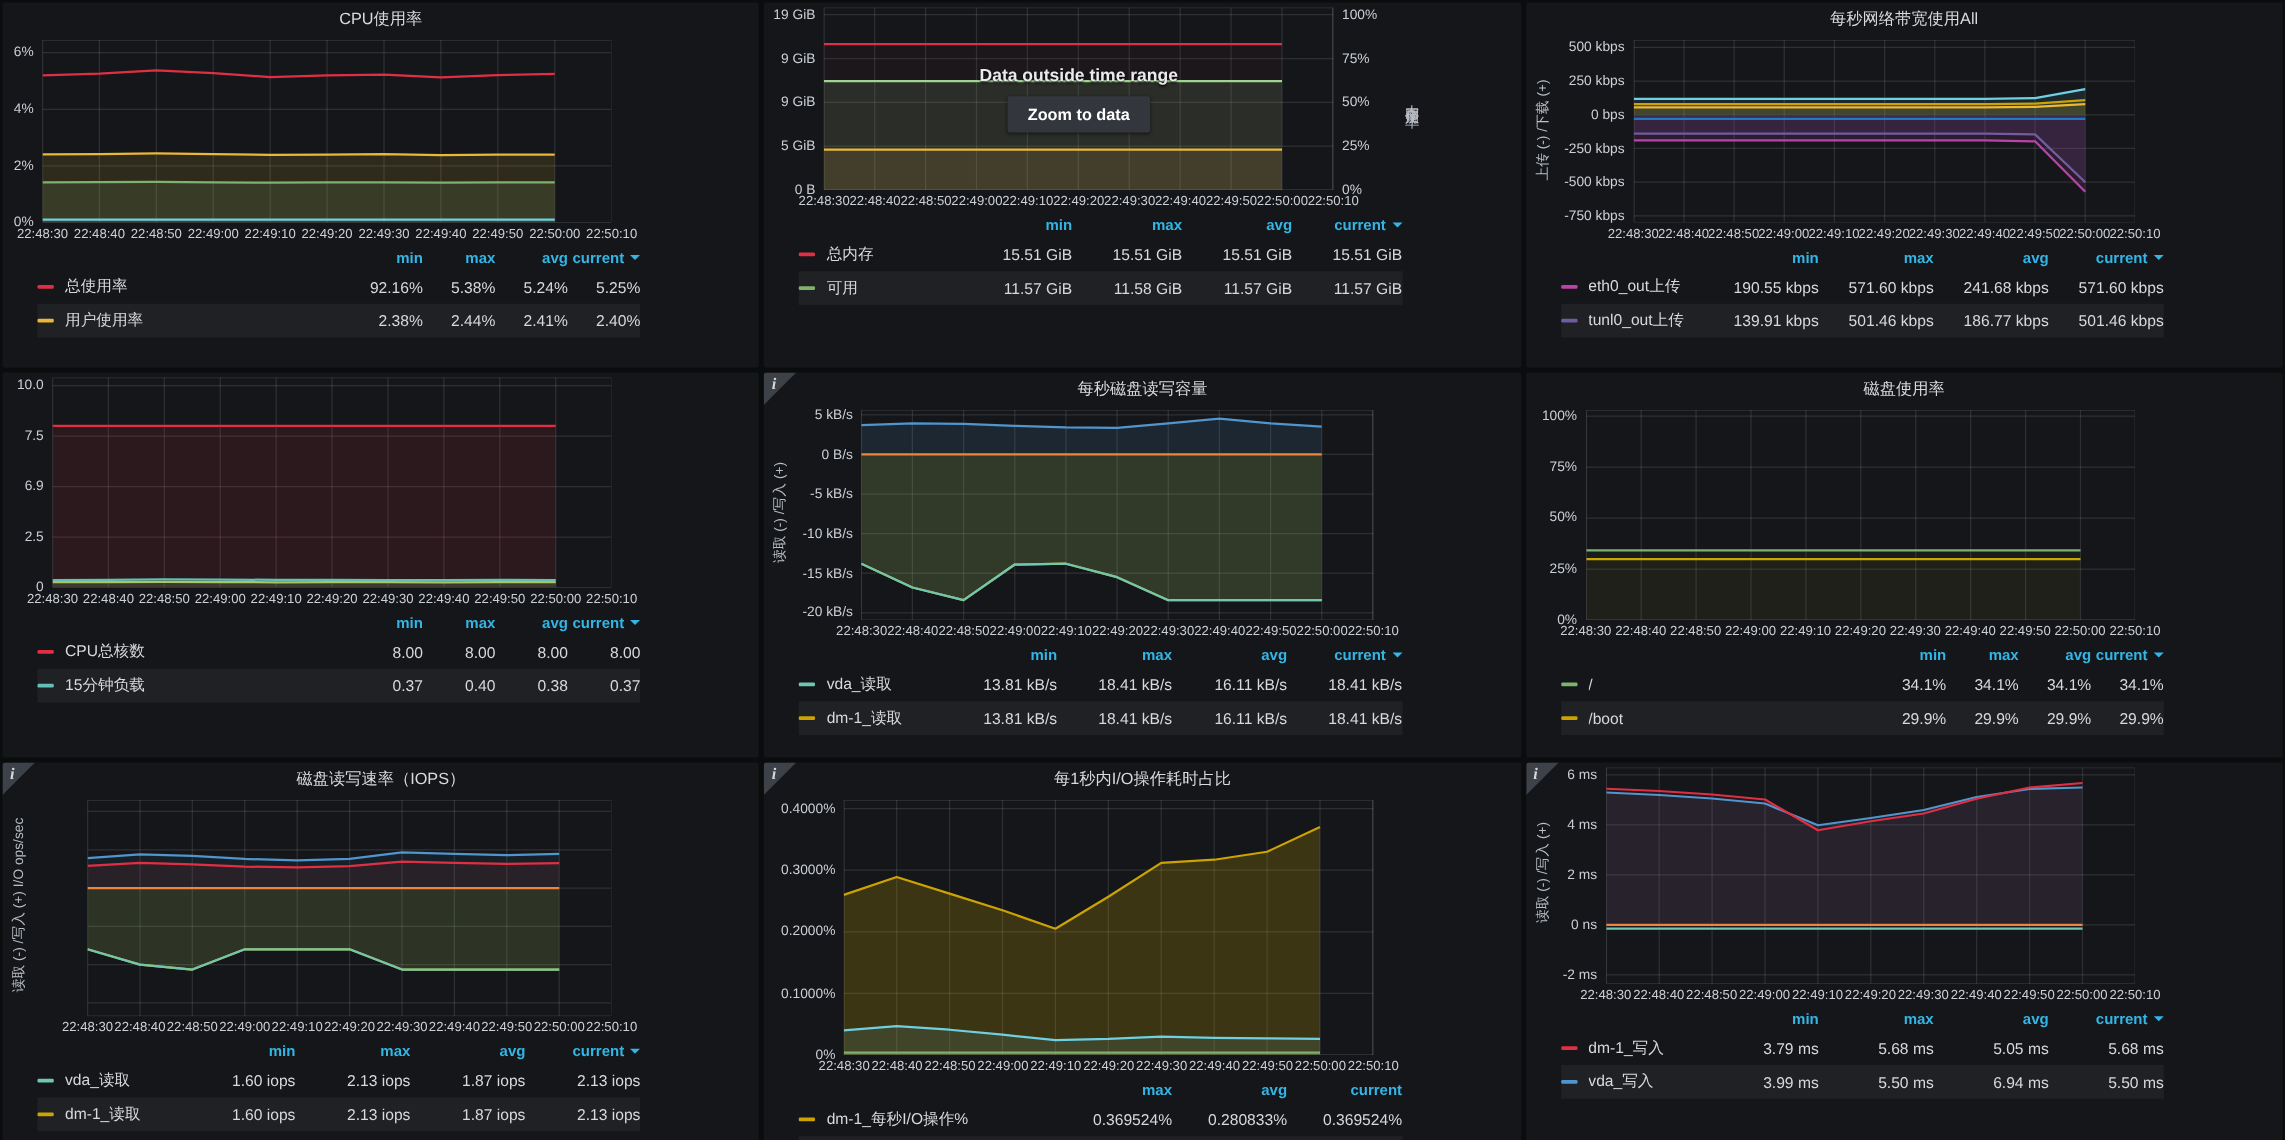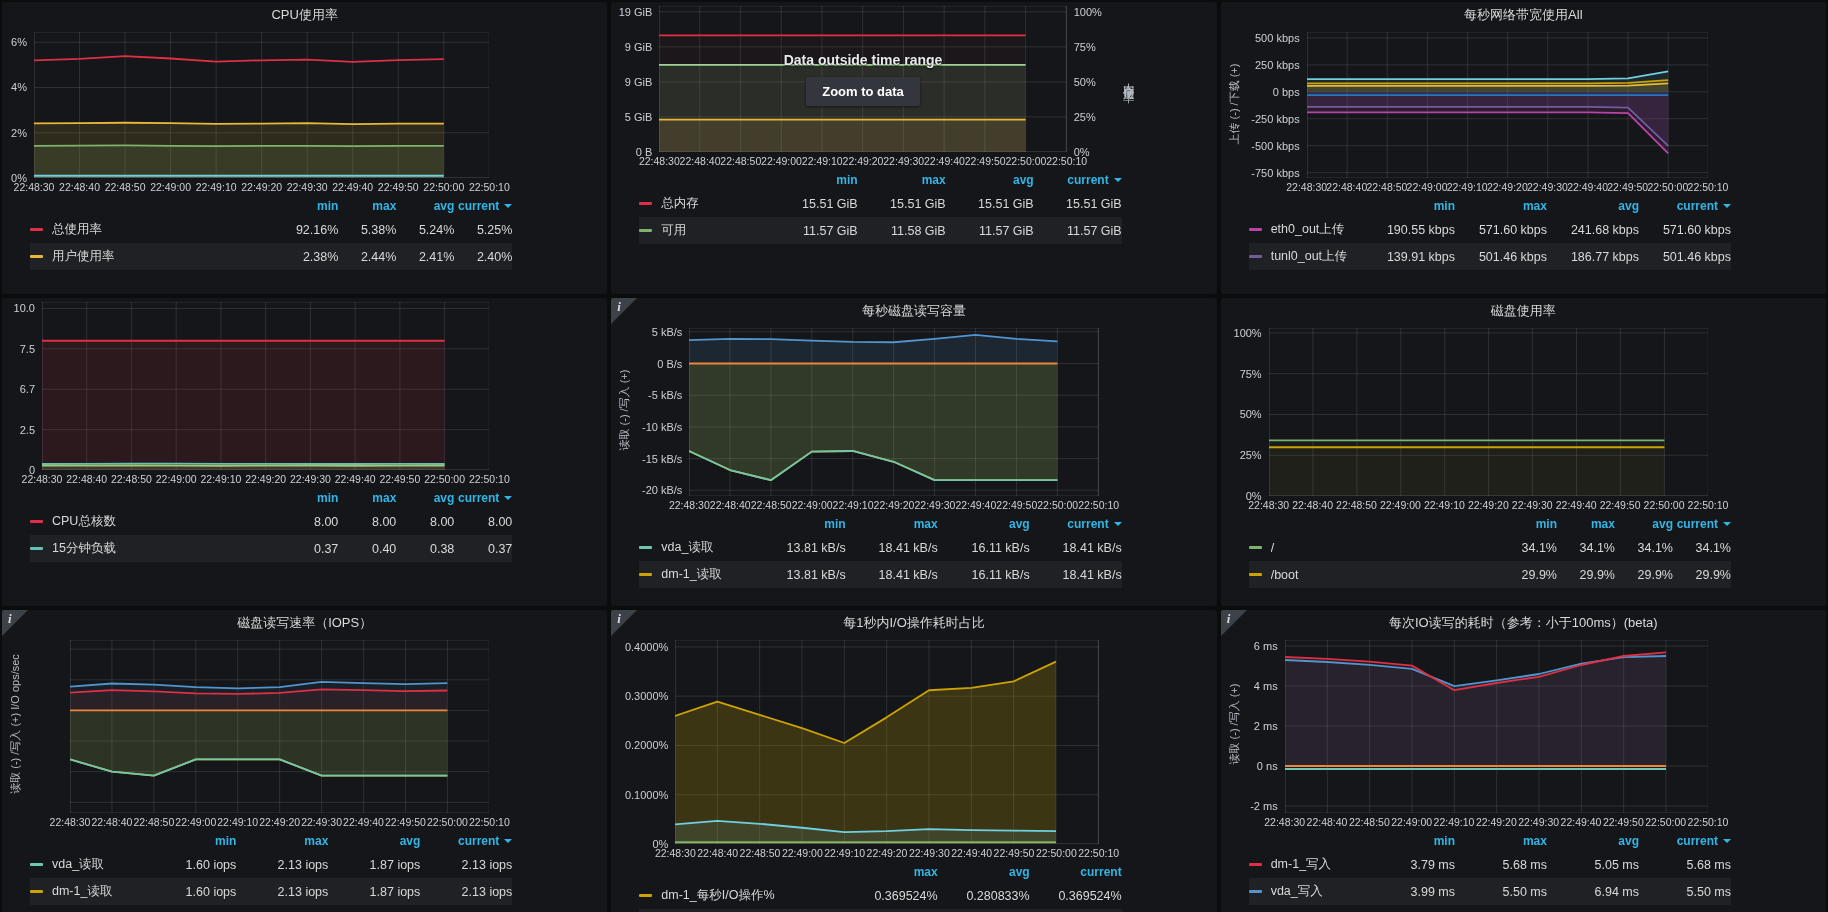--- a/index.html
+++ b/index.html
@@ -321,21 +321,21 @@
           <div class="lval">501.46 kbps</div>
         </div>
       </div>
   </section>
 
   <section class="panel r2 lg37 vc58">
     <div class="chart-area">
       <div class="ylabels">
           <div class="ytick" style="top: 3.84615%;">10.0</div>
           <div class="ytick" style="top: 27.8846%;">7.5</div>
-          <div class="ytick" style="top: 51.9231%;">6.7</div>
+          <div class="ytick" style="top: 51.9231%;">6.9</div>
           <div class="ytick" style="top: 75.9615%;">2.5</div>
           <div class="ytick" style="top: 100%;">0</div>
         </div>
       <svg class="plot" preserveAspectRatio="none" viewBox="0 0 1000 1000">
           <line x1="0" y1="0" x2="0" y2="1000" class="grid"></line>
           <line x1="100" y1="0" x2="100" y2="1000" class="grid"></line>
           <line x1="200" y1="0" x2="200" y2="1000" class="grid"></line>
           <line x1="300" y1="0" x2="300" y2="1000" class="grid"></line>
           <line x1="400" y1="0" x2="400" y2="1000" class="grid"></line>
           <line x1="500" y1="0" x2="500" y2="1000" class="grid"></line>
@@ -711,23 +711,20 @@
           <div class="lval"></div>
           <div class="lval"></div>
         </div>
       </div>
   </section>
 
   <section class="panel r3 lg62 vc92">
     <div class="info-corner">
         <span class="info-i">i</span>
       </div>
-    <header class="ptitle">
-        <span>每次IO读写的耗时（参考：小于100ms）(beta)</span>
-      </header>
     <div class="chart-area">
       <div class="ylabel-rot">读取 (-)  /写入 (+)</div>
       <div class="ylabels">
           <div class="ytick" style="top: 3.46821%;">6 ms</div>
           <div class="ytick" style="top: 26.5896%;">4 ms</div>
           <div class="ytick" style="top: 49.711%;">2 ms</div>
           <div class="ytick" style="top: 72.8324%;">0 ns</div>
           <div class="ytick" style="top: 95.9538%;">-2 ms</div>
         </div>
       <svg class="plot" preserveAspectRatio="none" viewBox="0 0 1000 1000">

